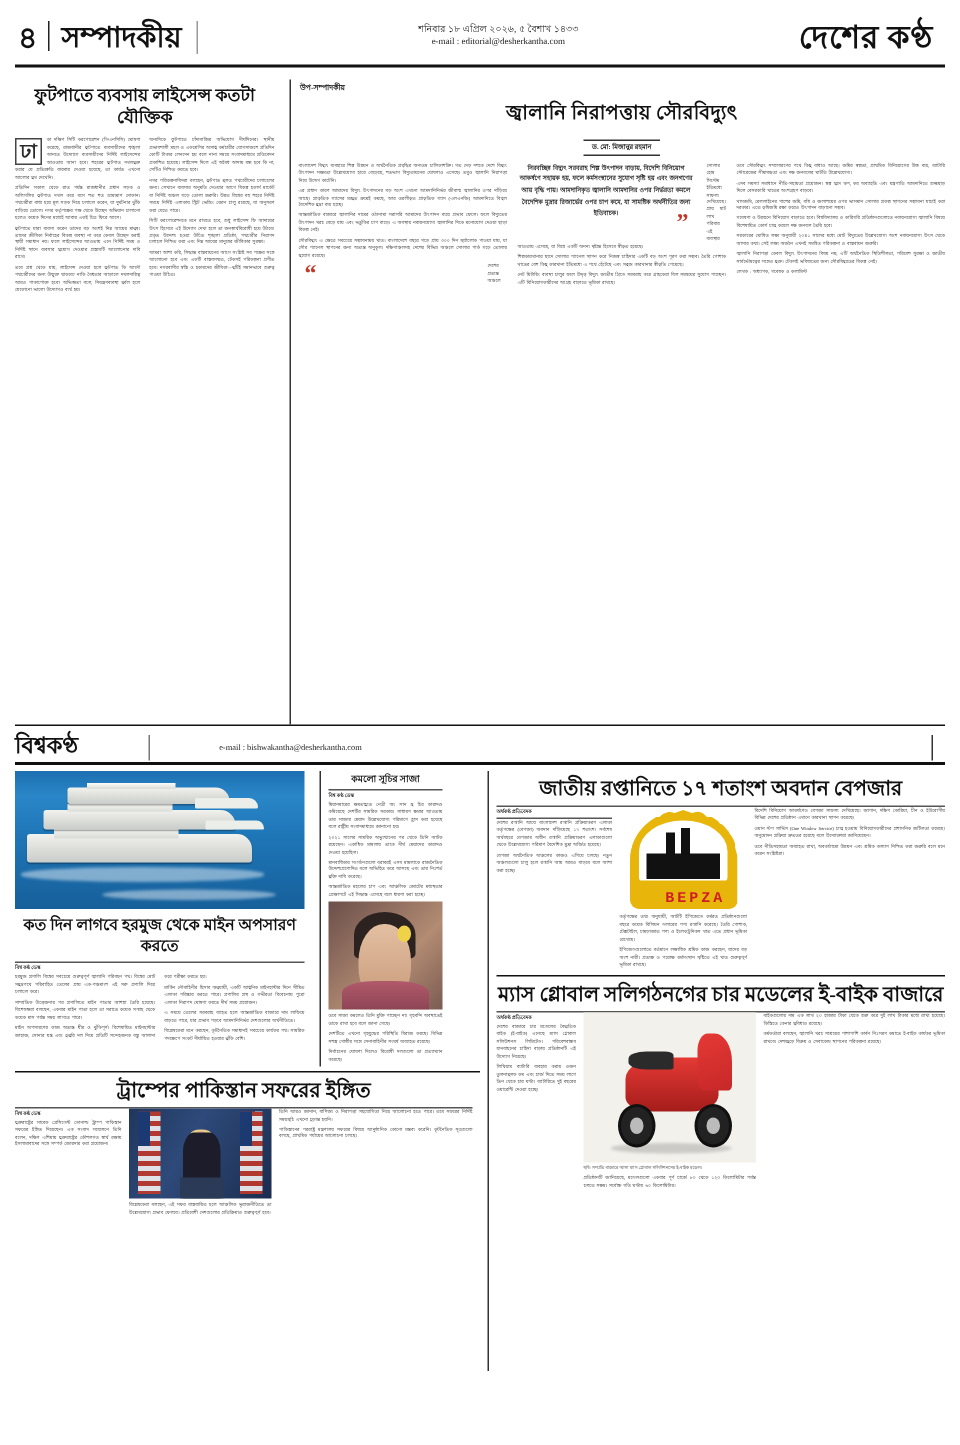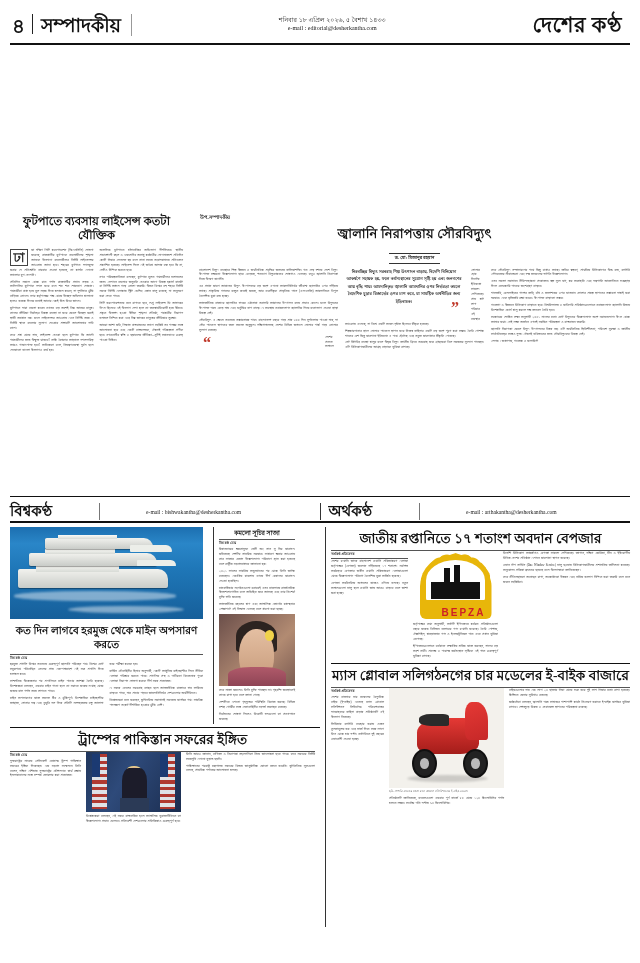--- a/index.html
+++ b/index.html
@@ -43,21 +43,21 @@
     font-size:3.05px;
     line-height:1.62;
     text-align:justify;
     color:#2a2a2a;
     word-spacing:.4px;
     hyphens:auto;
   }
   .body-text p { margin:0 0 2px 0; }
 
   
-  .top-block { display:flex; margin-top:21px; height:430px;align-items:center; }
+  .top-block { display:flex; margin-top:8px; height:430px; }
   .col-left { width:178px; padding-right:5px; }
   .vline { width:1px; background:#333; margin:0 5px; }
   .col-mid { flex:1; }
 
   .lead-title {
     font-size:11.5px; font-weight:bold; text-align:center; line-height:1.28;
     margin: 4px 0 5px 0;
   }
   .dropcap {
     float:left; font-size:13px; font-weight:bold; line-height:.95;
@@ -239,21 +239,21 @@
     background:#fff; border-radius:50% 50% 3px 3px;
   }
   .chimney{ position:absolute; background:#111; }
   .factory{
     position:absolute; left:16%; bottom:30%; width:68%; height:26%;
     background:#111;
   }
   .bepza-text{
     position:absolute; left:16px; right:0; bottom:2%;
     text-align:center; font-size:10px; font-weight:bold; color:#cf1f26;
-    letter-spacing:2px; font-family:Liberation Sans, sans-serif;
+    letter-spacing:2px; font-family:Liberation Mono, monospace;
   }
   .bepza-band{
     position:absolute; left:4%; right:4%; bottom:14%; height:15%;
     background:#e8b60a;
   }
 </style>
 </head>
 <body>
 
 <div class="page">
@@ -325,25 +325,20 @@
 
   <div class="rule-thin"></div>
 
   <div class="section-row">
     <div class="sec-half">
       <div class="sec-name">বিশ্বকণ্ঠ</div>
       <div class="sec-divider"></div>
       <div class="sec-mail">e-mail : bishwakantha@desherkantha.com</div>
     </div>
     <div class="sec-vline"></div>
-    <div class="sec-half">
-      <div class="sec-name">অর্থকণ্ঠ</div>
-      <div class="sec-divider"></div>
-      <div class="sec-mail">e-mail : arthakantha@desherkantha.com</div>
-    </div>
   </div>
   <div class="rule-thick"></div>
 
   <div class="lower">
 
     <div class="low-left">
       <div class="lr">
 
         <div style="width:198px;" class="pad-r">
           <div class="photo photo-ships">

